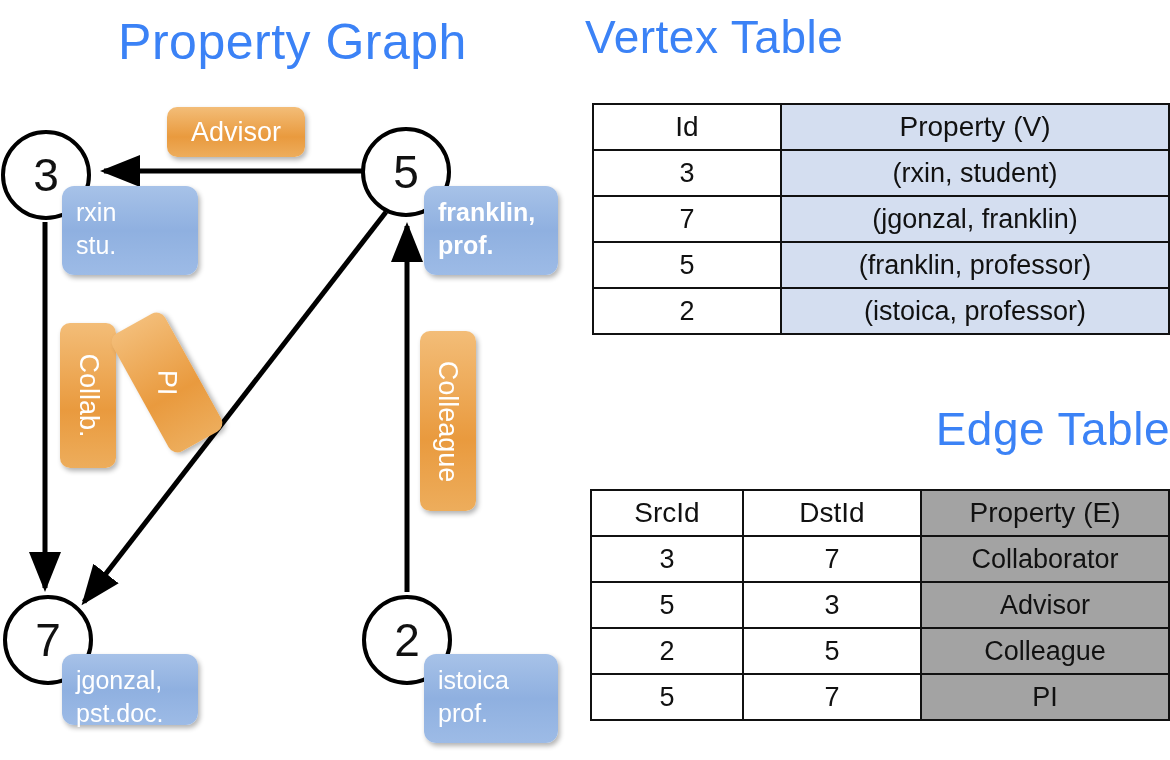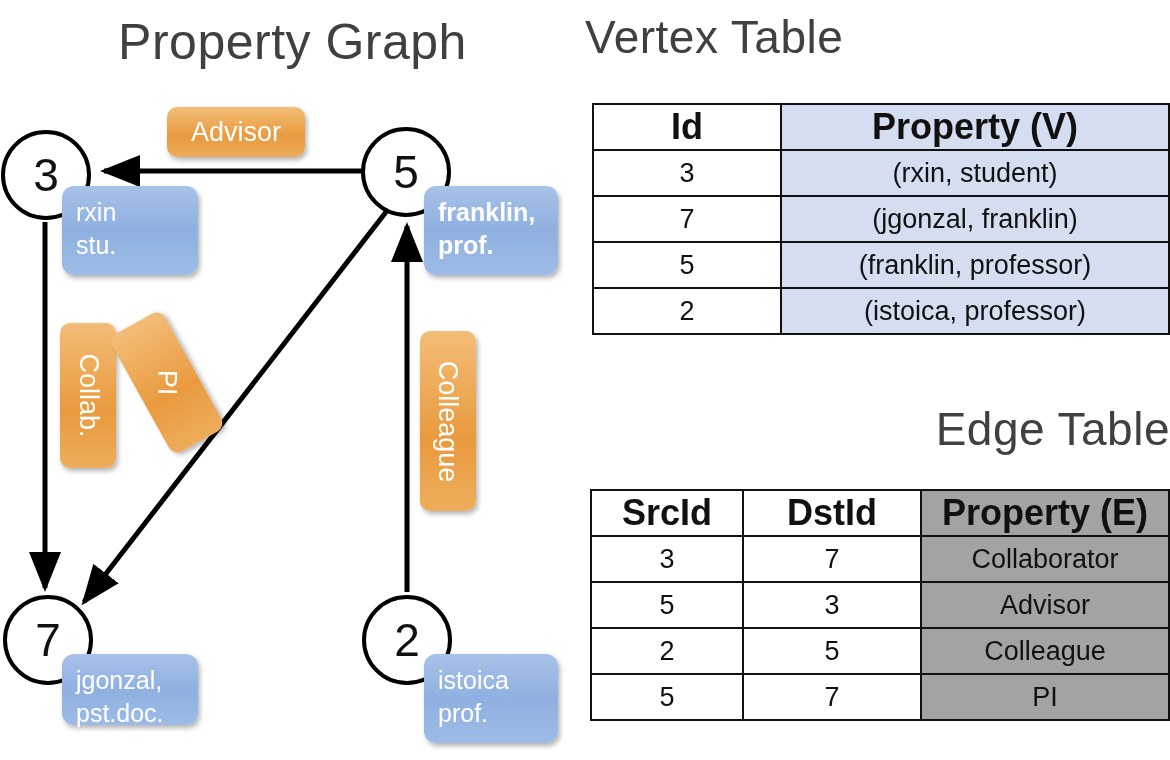--- a/index.html
+++ b/index.html
@@ -14,21 +14,21 @@
     overflow: hidden;
     font-family: "Liberation Sans", sans-serif;
     color: #000000;
   }
 
   
   .title {
     position: absolute;
     font-family: "Liberation Sans", sans-serif;
     font-weight: 300;
-    color: #404040;
+    color: #3b82f6;
     white-space: nowrap;
     letter-spacing: 0.5px;
   }
   #title-property-graph {
     left: 0; top: 12px; width: 585px;
     text-align: center;
     font-size: 50px;
     line-height: 60px;
   }
   #title-vertex-table {
@@ -126,22 +126,22 @@
   .data-table td, .data-table th {
     border: 2px solid #111;
     text-align: center;
     font-weight: 300;
     font-size: 27px;
     color: #111;
     padding: 0;
     height: 44px;
   }
   .data-table th {
-    font-weight: bold;
-    font-size: 36px;
+    font-weight: normal;
+    font-size: 28px;
   }
   .cell-blue { background: #d4def0; }
   .cell-orange { background: #a3a3a3; }
   .cell-plain { background: #ffffff; }
 
   #vertex-table { left: 592px; top: 103px; width: 576px; }
   #edge-table   { left: 590px; top: 489px; width: 578px; }
 </style>
 </head>
 <body>

